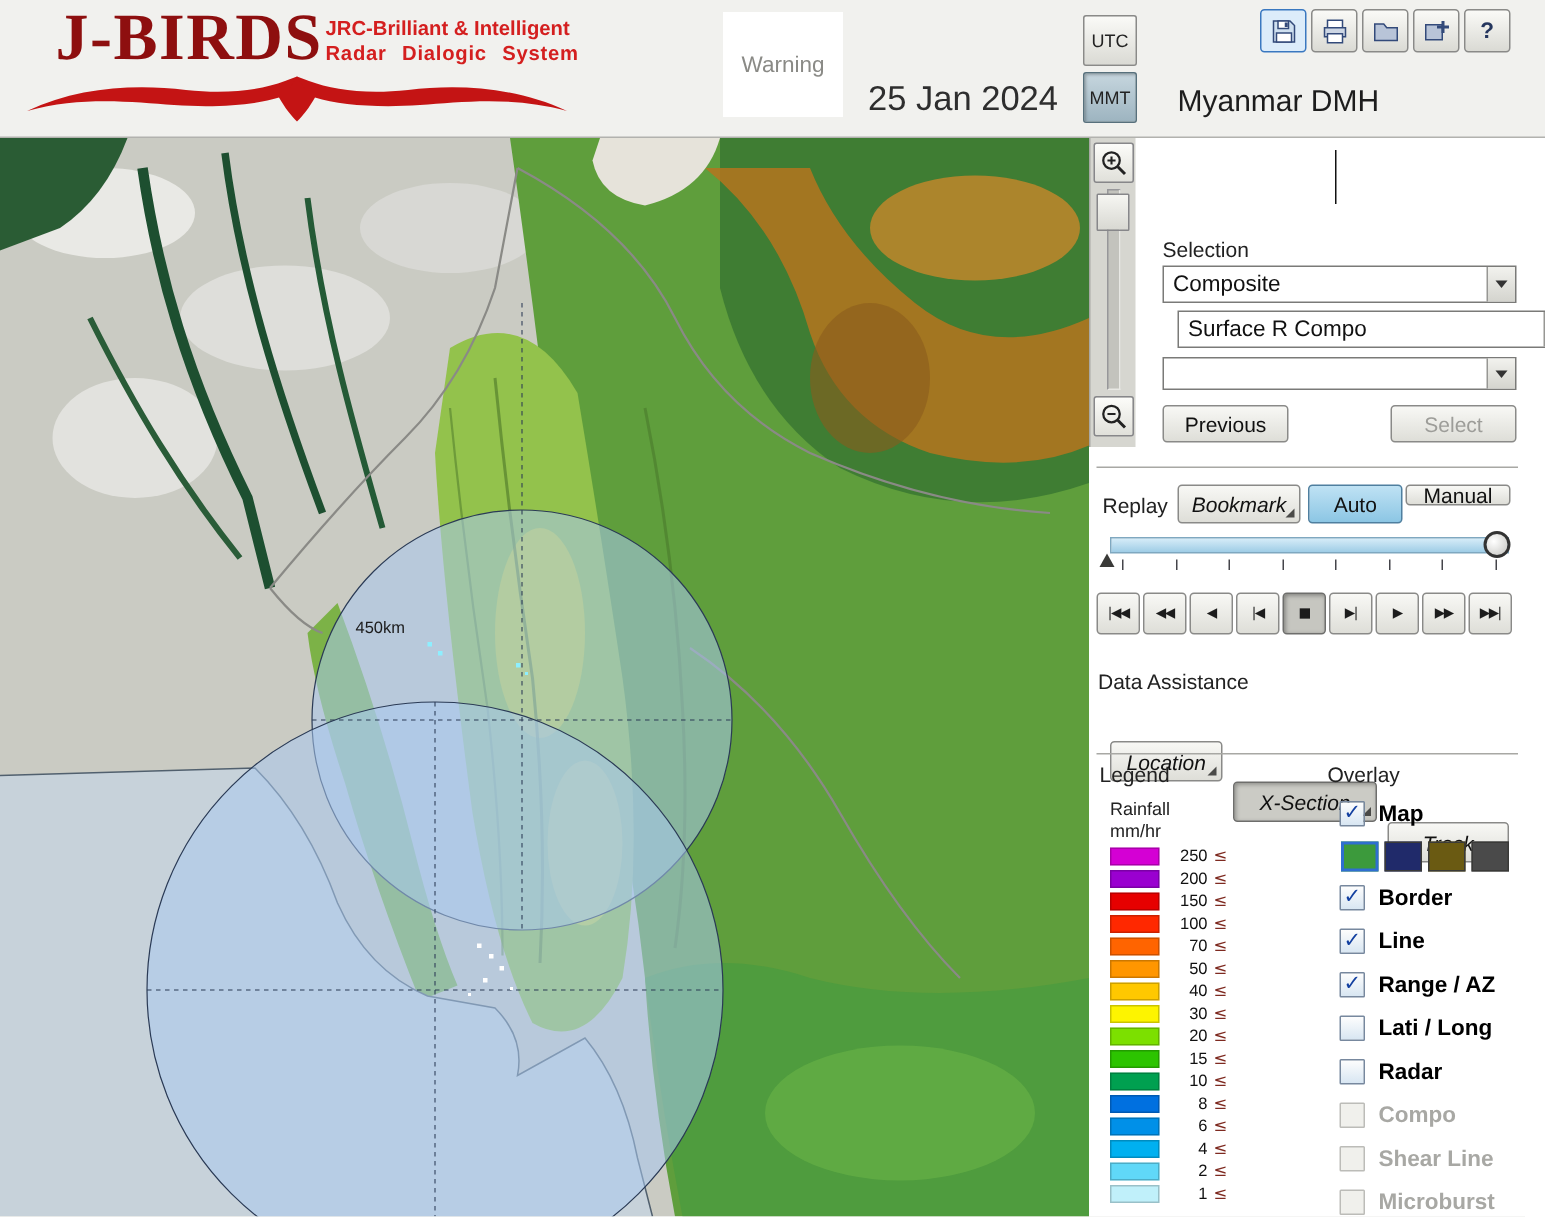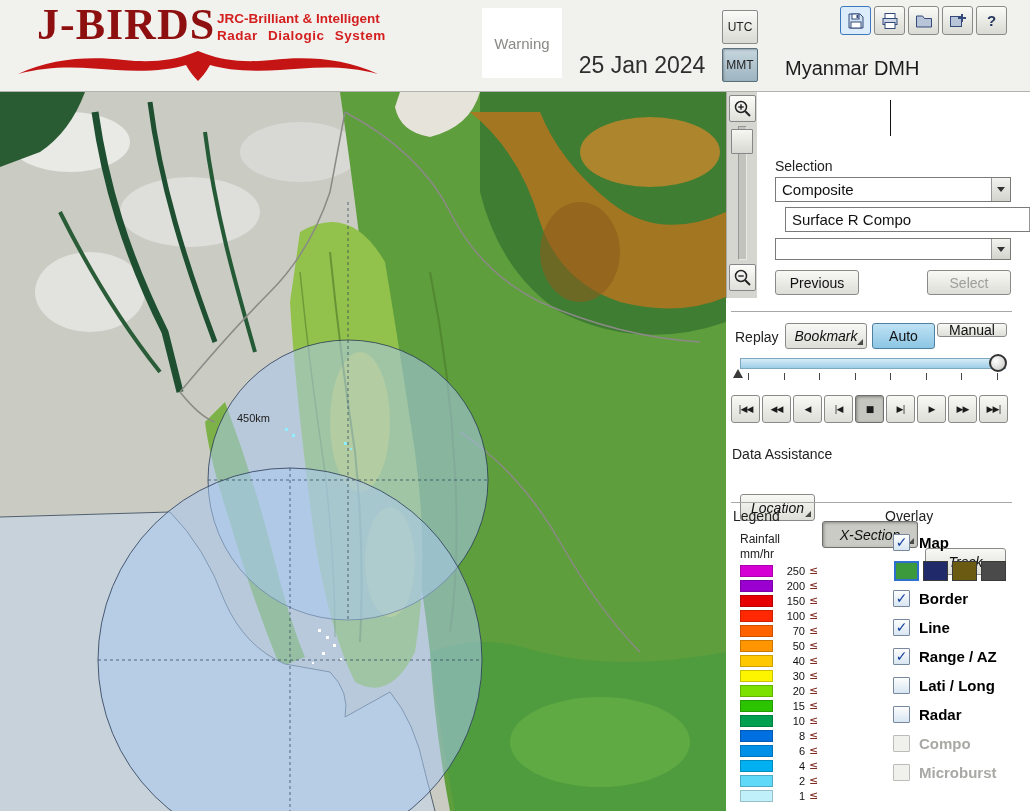--- a/index.html
+++ b/index.html
@@ -447,19 +447,23 @@
           <div class="ov-row">
             <span class="cb"></span>
             <span class="ov-label">Radar</span>
           </div>
           <div class="ov-row disabled">
             <span class="cb"></span>
             <span class="ov-label">Compo</span>
           </div>
           <div class="ov-row disabled">
             <span class="cb"></span>
+            <span class="ov-label">Shear Line</span>
+          </div>
+          <div class="ov-row disabled">
+            <span class="cb"></span>
             <span class="ov-label">Microburst</span>
           </div>
         </div>
 
     </div>
   </div>
 </div>
 
 </body></html>

